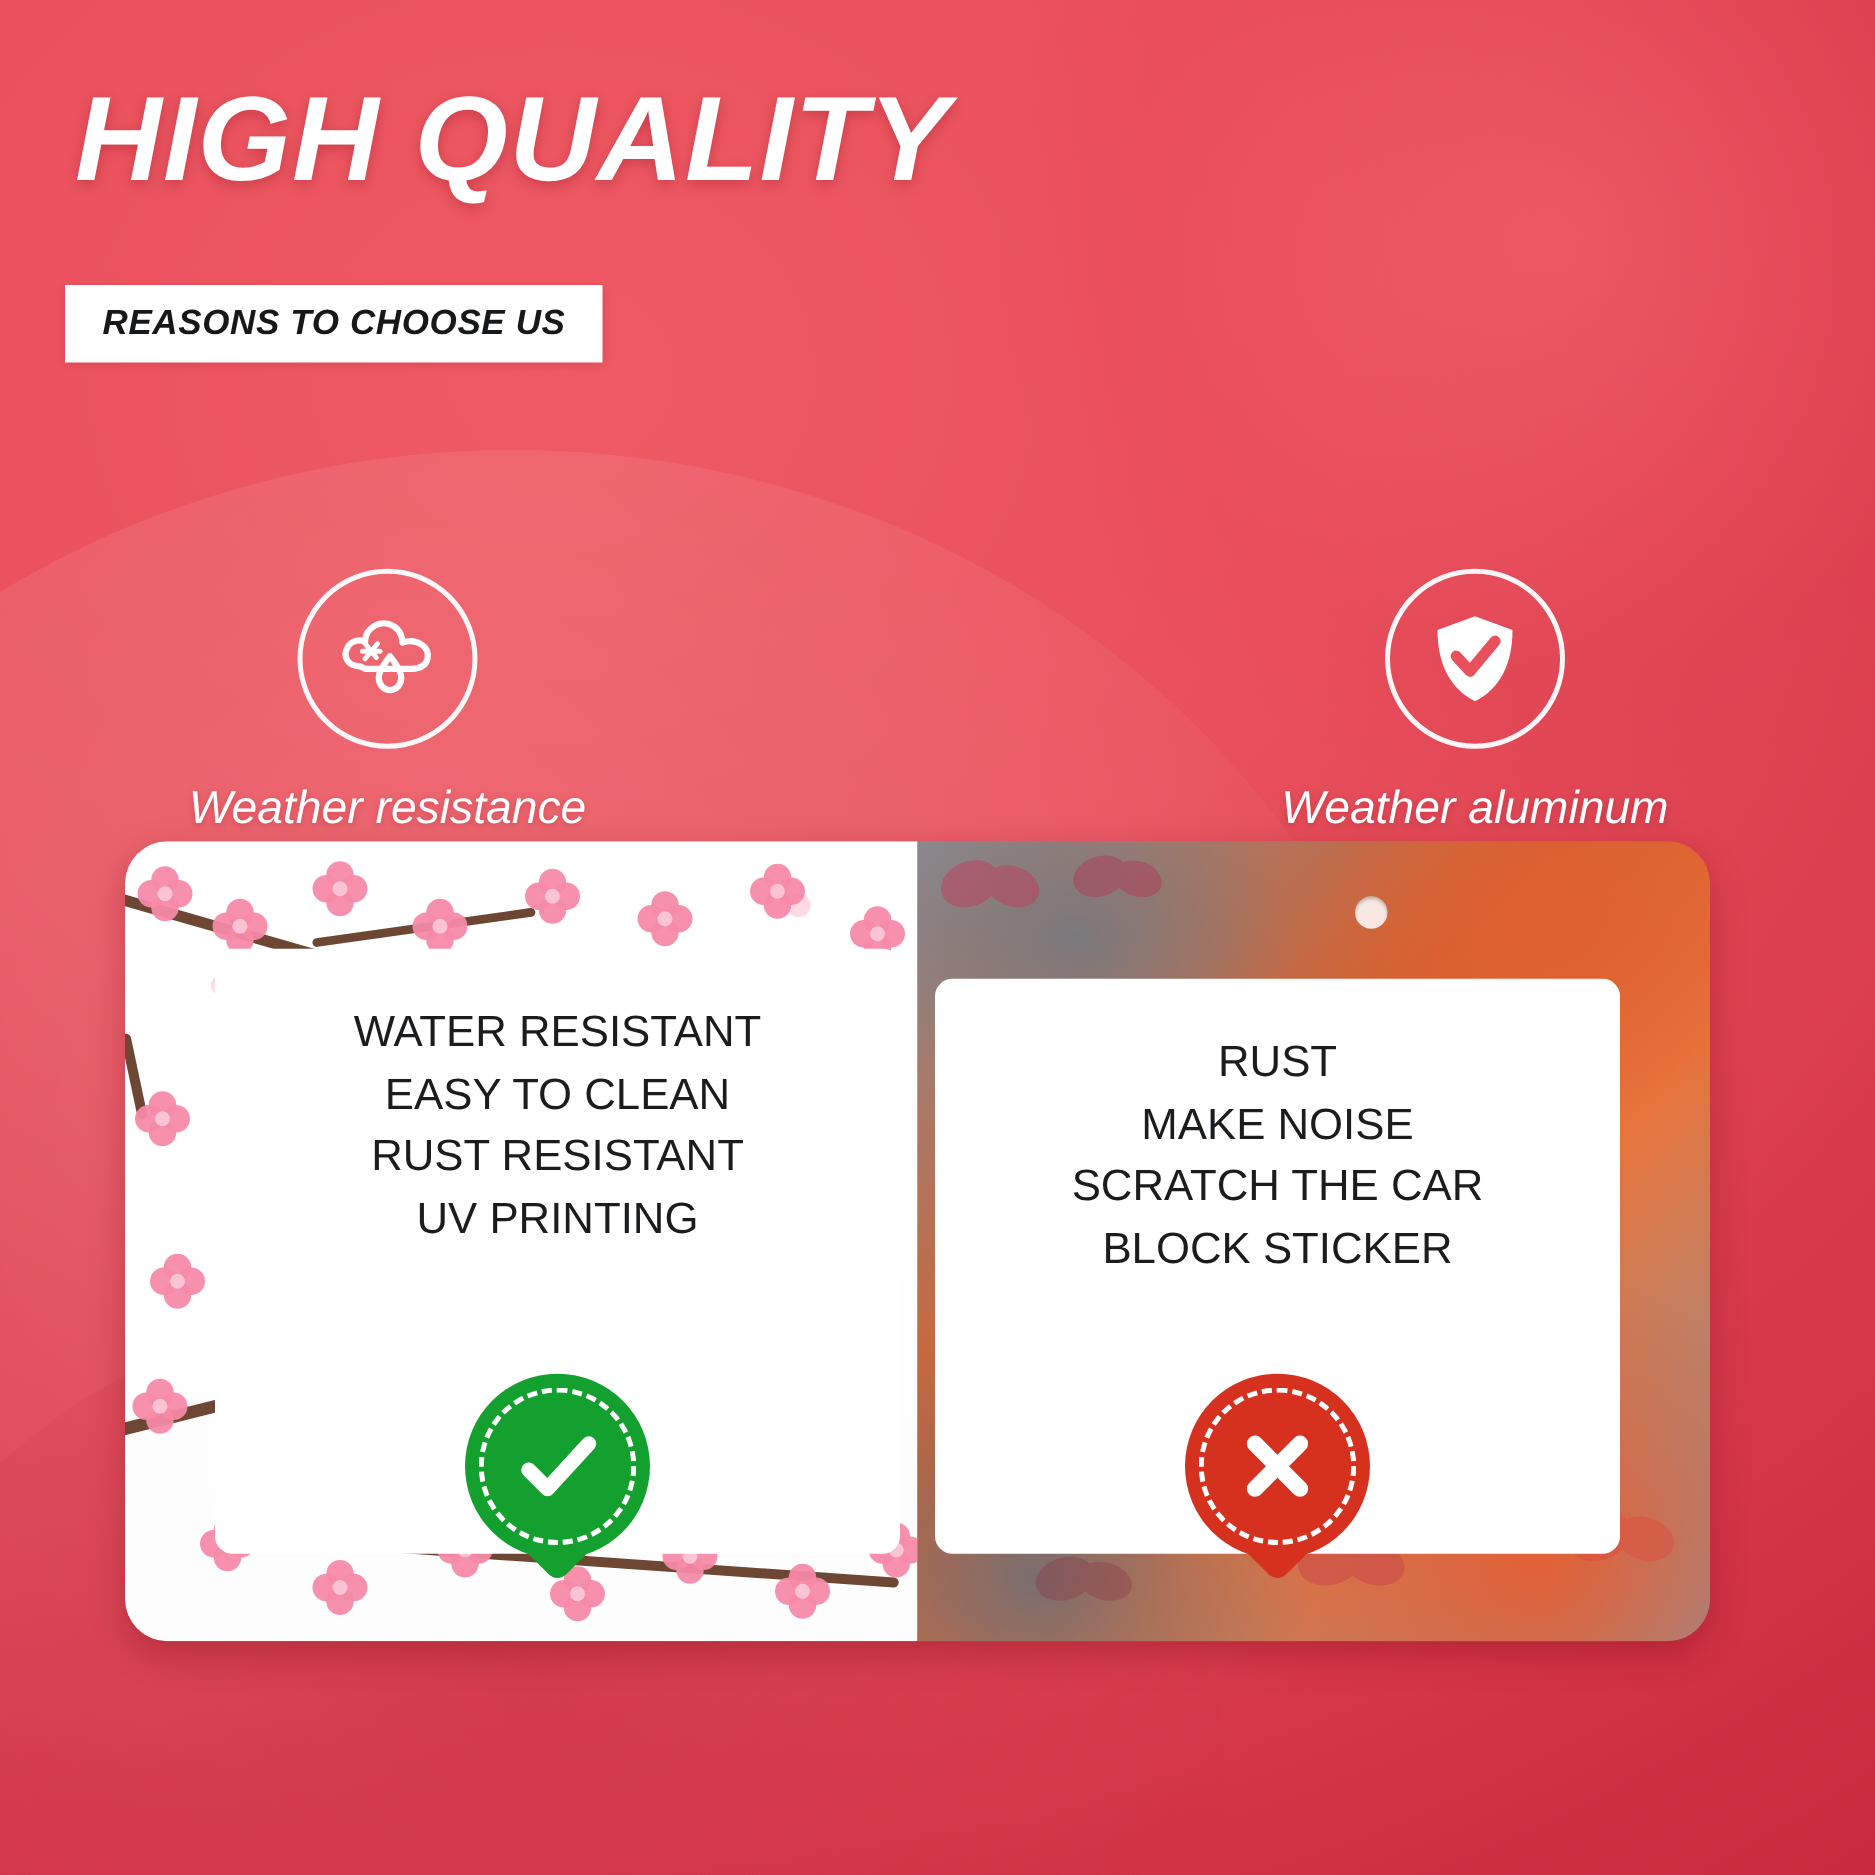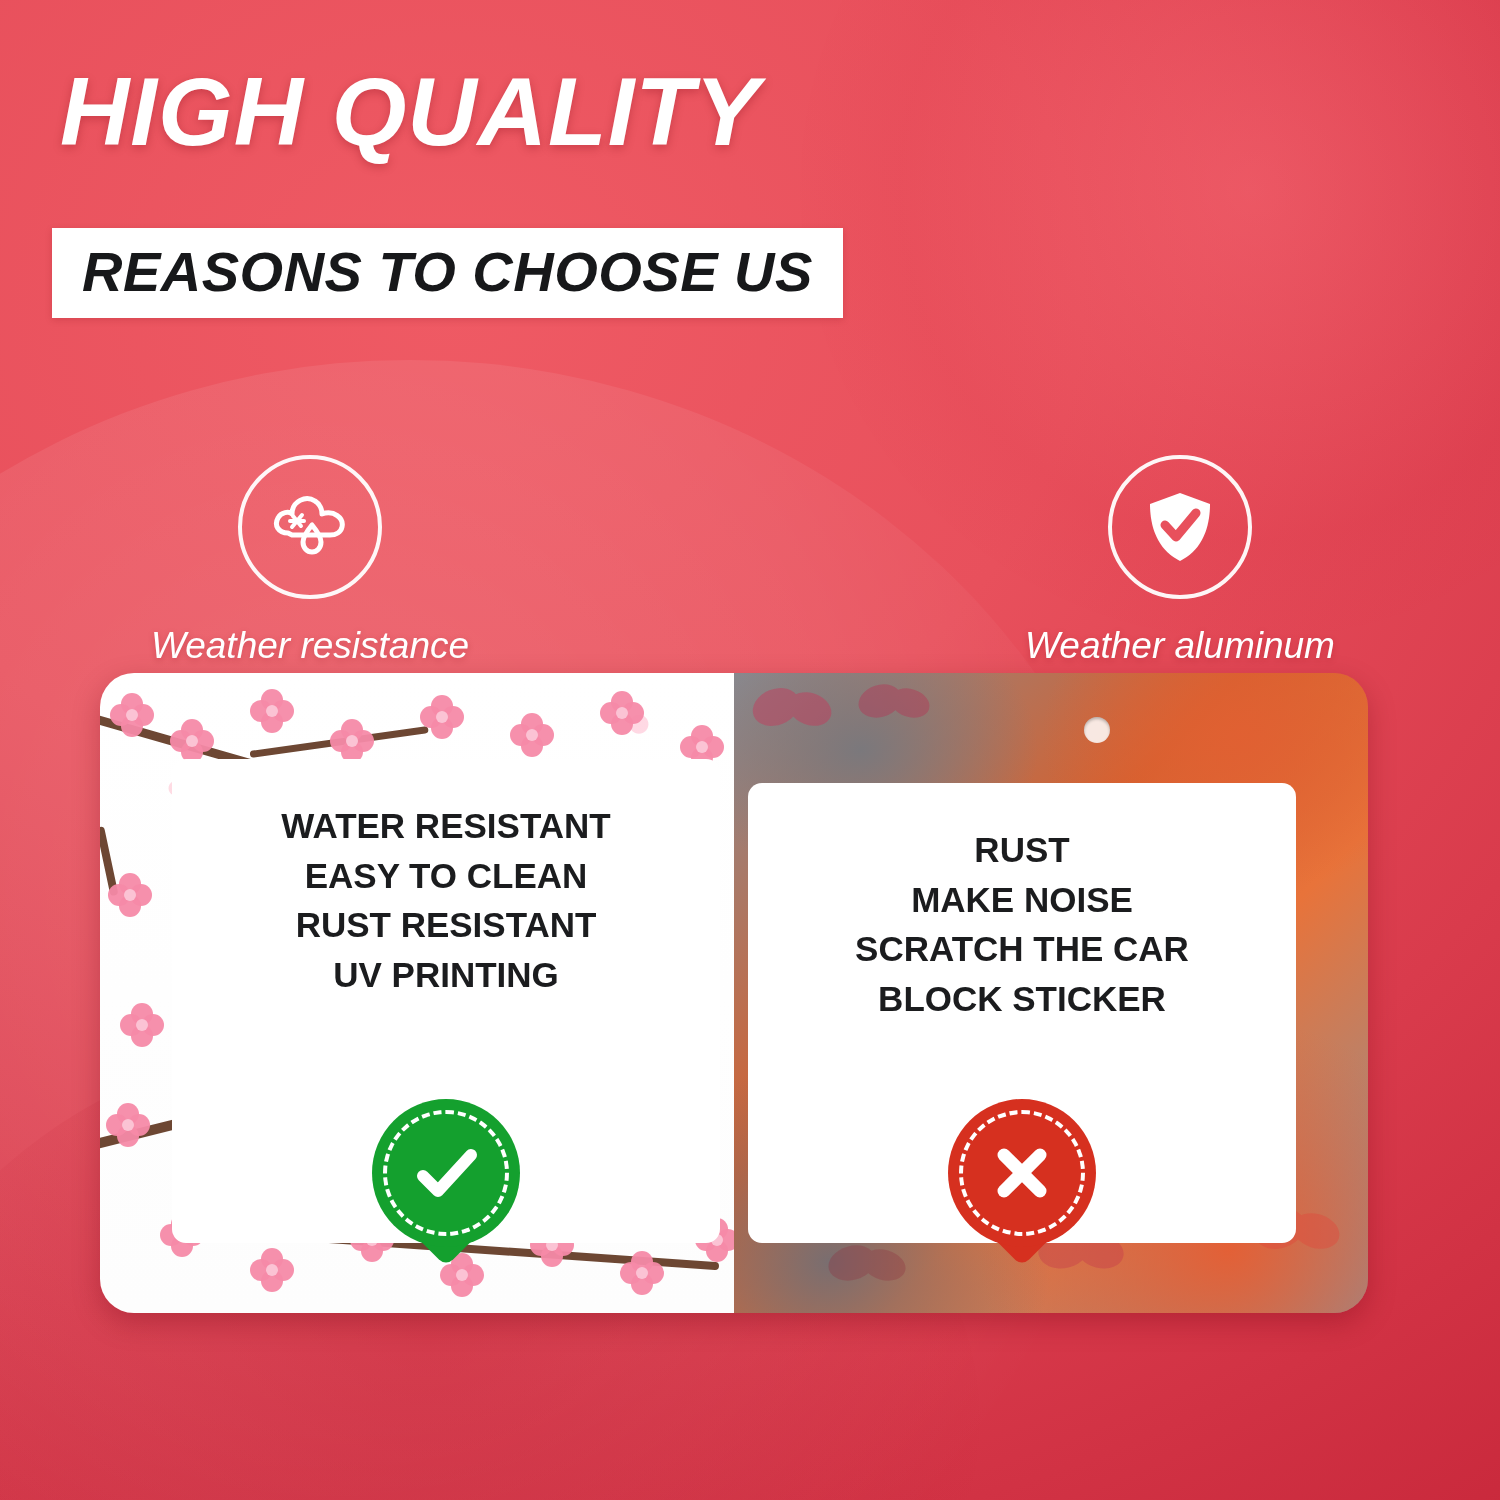--- a/index.html
+++ b/index.html
@@ -62,21 +62,21 @@
   }
   #subline-wrap {
     position: absolute;
     left: 52px;
     top: 228px;
     background: #ffffff;
     padding: 16px 30px 18px 30px;
     box-shadow: 0 2px 7px rgba(120,0,15,0.18);
   }
   #subline {
-    font-size: 56px;
+    font-size: 28px;
     font-style: italic;
     font-weight: bold;
     color: #17181a;
     letter-spacing: 0.5px;
     white-space: nowrap;
     line-height: 1;
   }
 
   
   #features {
@@ -117,21 +117,20 @@
   #plate {
     position: absolute;
     left: 100px;
     top: 673px;
     width: 1268px;
     height: 640px;
     border-radius: 34px;
     overflow: hidden;
     box-shadow: 0 10px 28px rgba(110,0,15,0.30);
     display: flex;
-    font-weight: bold;
   }
   .plate-half {
     position: relative;
     width: 50%;
     height: 100%;
     overflow: hidden;
   }
   
   .plate-left {
     background:

